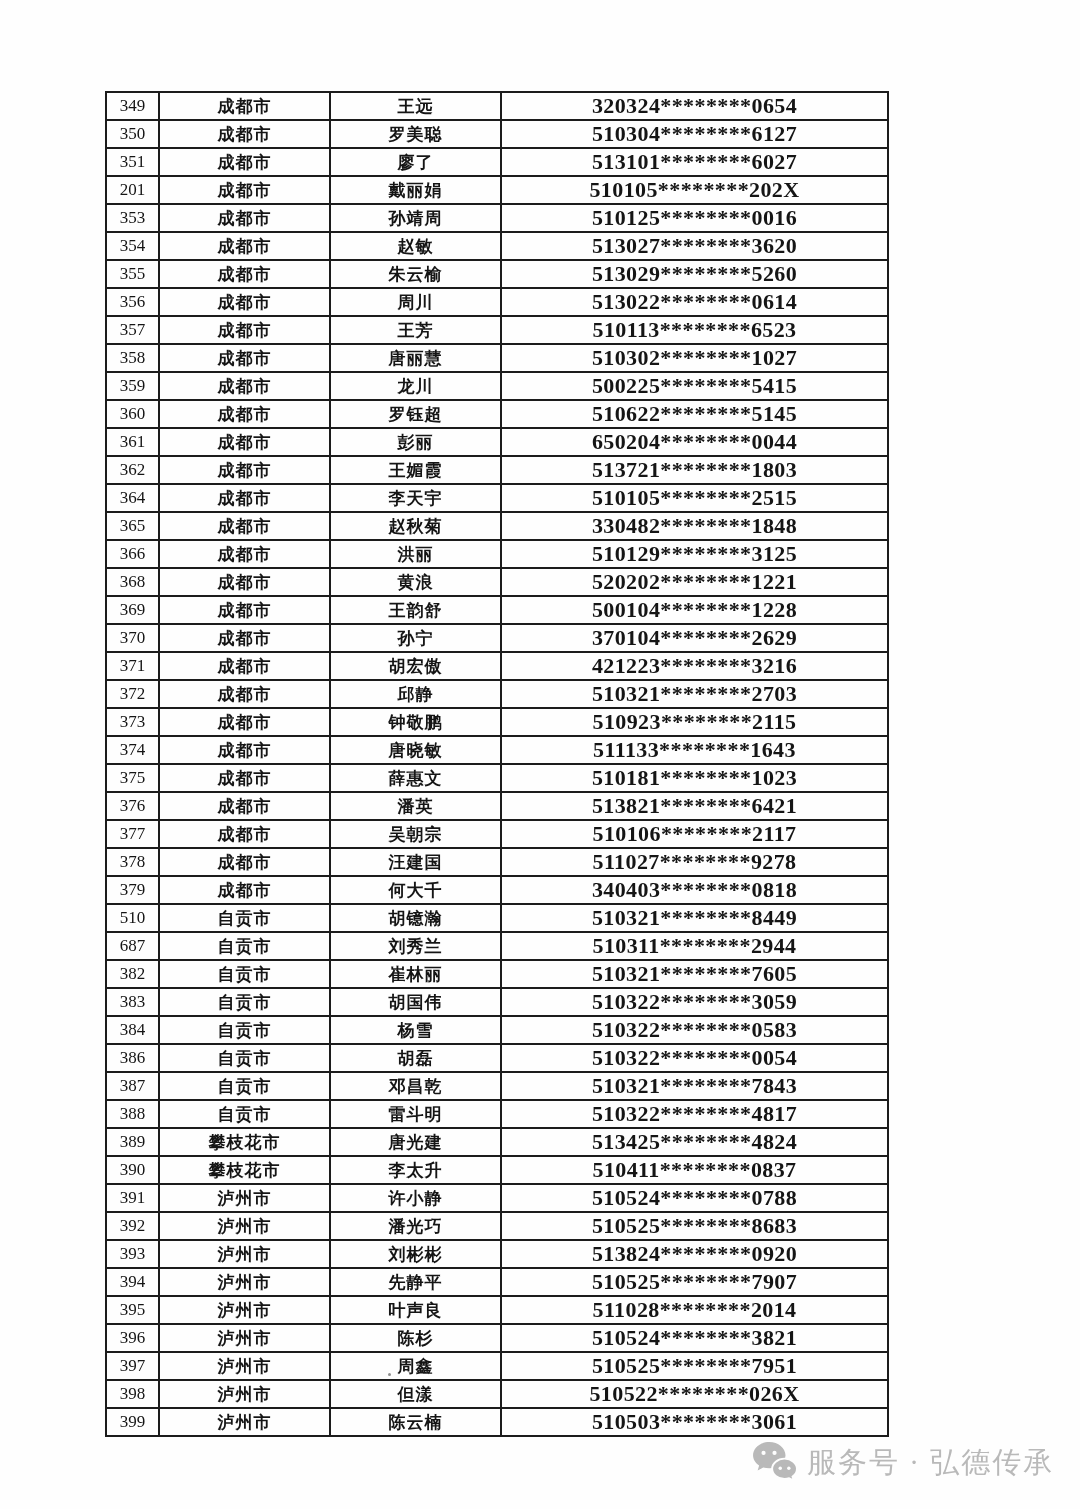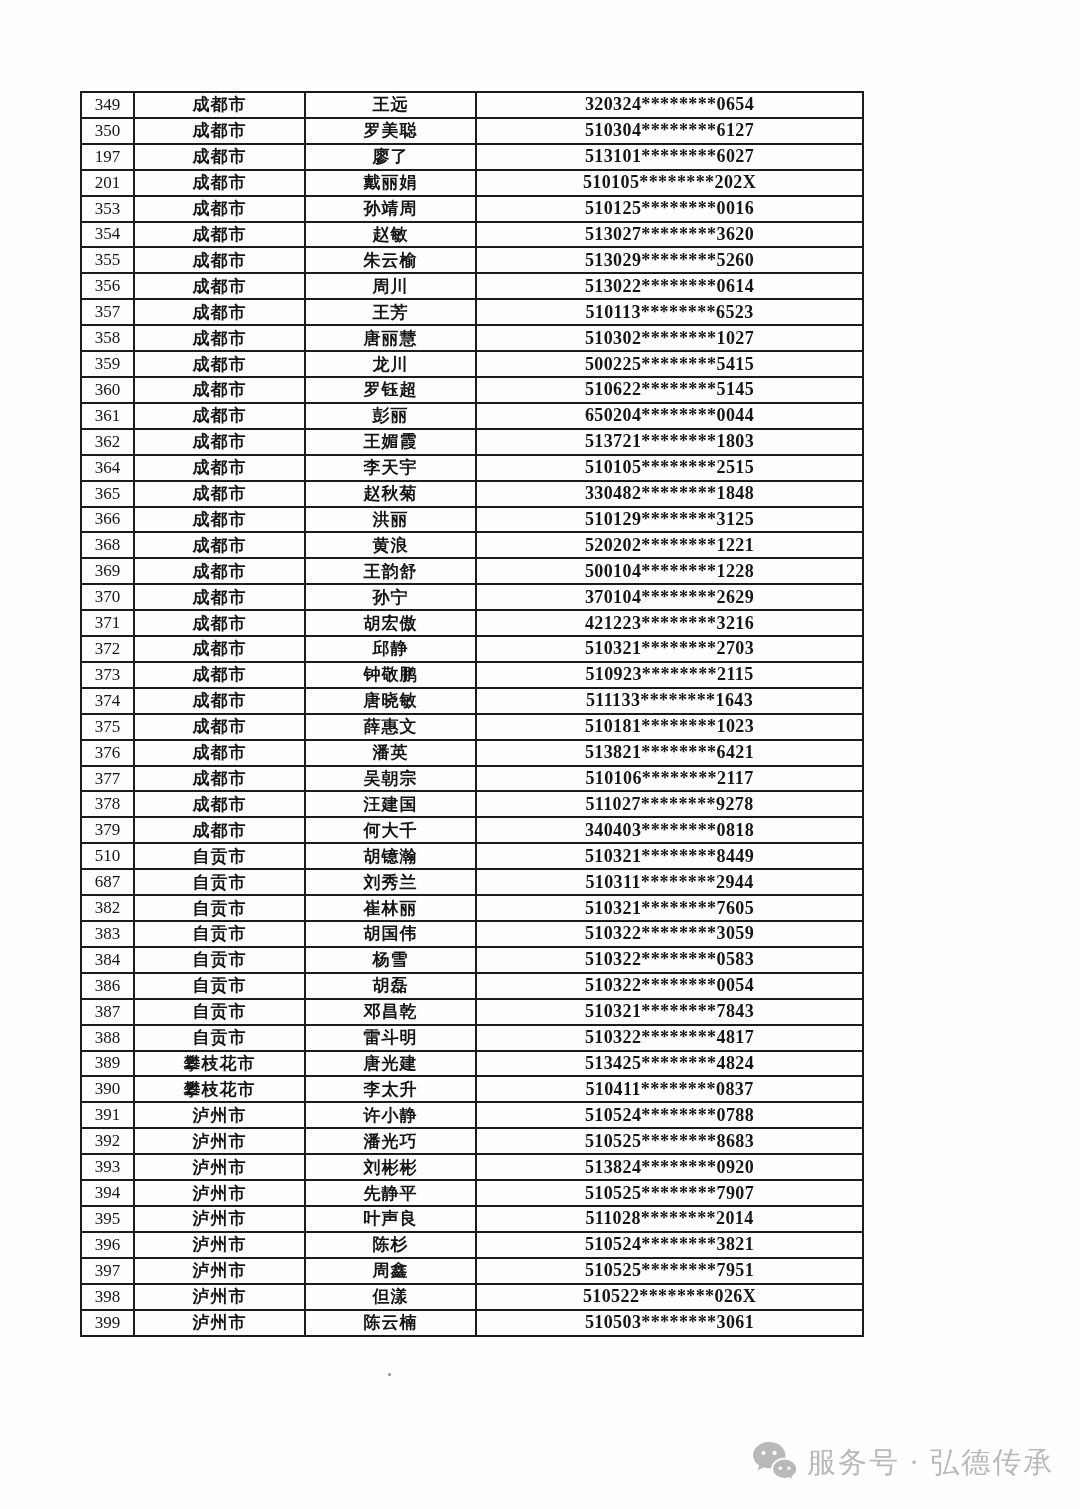--- a/index.html
+++ b/index.html
@@ -14,21 +14,21 @@
     overflow: hidden;
     font-family: "Liberation Sans", sans-serif;
   }
   .page {
     position: absolute;
     inset: 0;
     background: #fefefe;
   }
   table.records {
     position: absolute;
-    left: 80px;
+    left: 105px;
     top: 91px;
     width: 782px;
     height: 1246px;
     border-collapse: collapse;
     table-layout: fixed;
     border: 1px solid #1c1c1c;
   }
   table.records td {
     border: 2px solid #1c1c1c;
     padding: 0;
@@ -44,21 +44,21 @@
     font-weight: 500;
   }
   td.col-city, td.col-name {
     font-family: "Liberation Sans", sans-serif;
     font-size: 17px;
     font-weight: 600;
     letter-spacing: 1px;
   }
   td.col-id {
     font-family: "Liberation Serif", serif;
-    font-size: 18px;
+    font-size: 22px;
     font-weight: 600;
     letter-spacing: 0.4px;
   }
   .speck {
     position: absolute;
     left: 388px;
     top: 1373px;
     width: 3px;
     height: 3px;
     border-radius: 50%;
@@ -105,21 +105,21 @@
           <td class="col-name">王远</td>
           <td class="col-id">320324********0654</td>
         </tr>
         <tr>
           <td class="col-no">350</td>
           <td class="col-city">成都市</td>
           <td class="col-name">罗美聪</td>
           <td class="col-id">510304********6127</td>
         </tr>
         <tr>
-          <td class="col-no">197</td>
+          <td class="col-no">351</td>
           <td class="col-city">成都市</td>
           <td class="col-name">廖了</td>
           <td class="col-id">513101********6027</td>
         </tr>
         <tr>
           <td class="col-no">201</td>
           <td class="col-city">成都市</td>
           <td class="col-name">戴丽娟</td>
           <td class="col-id">510105********202X</td>
         </tr>

